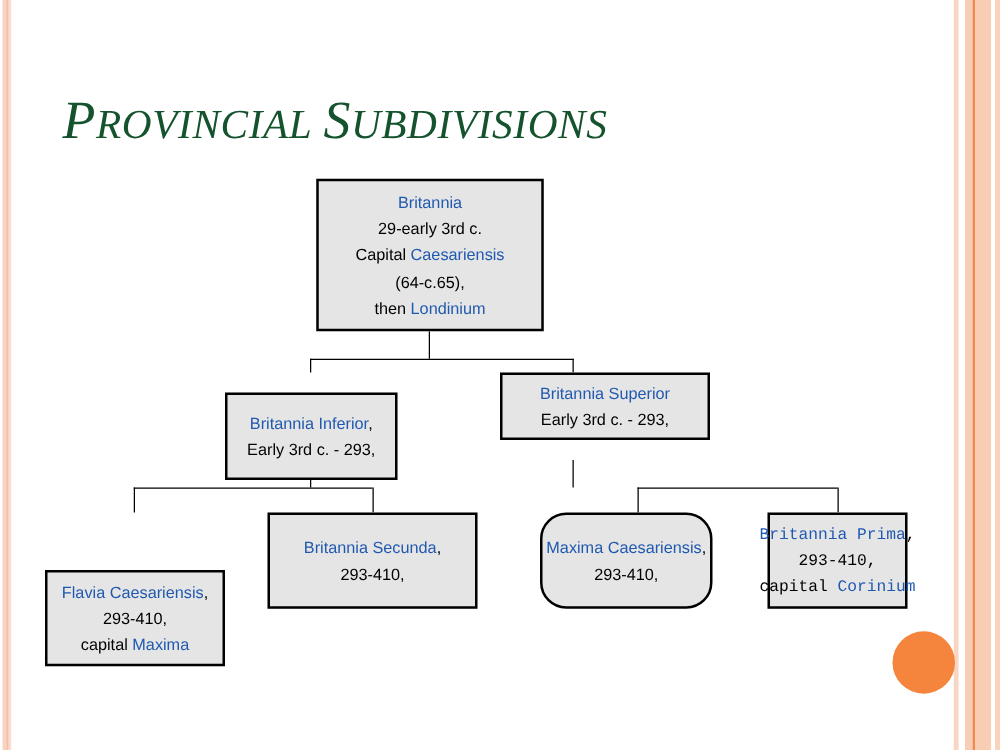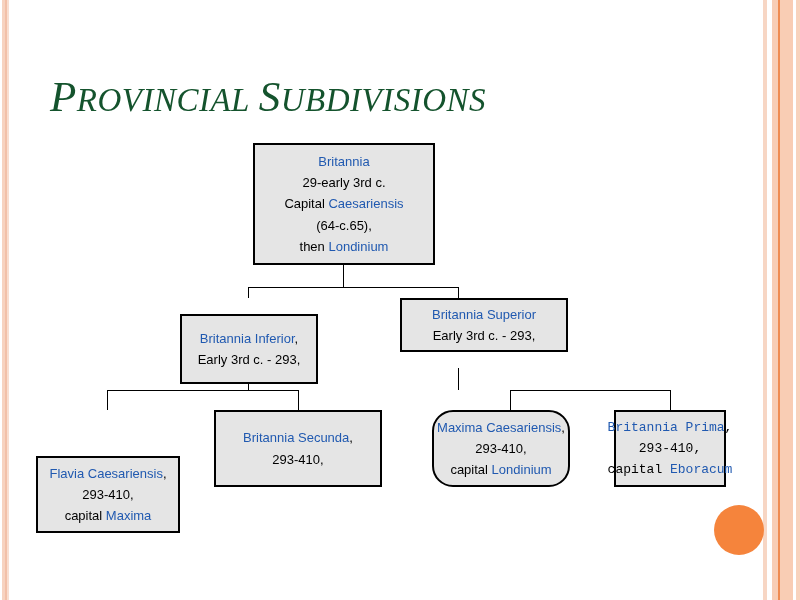--- a/index.html
+++ b/index.html
@@ -158,23 +158,22 @@
       <div class="ln"><span>293-410,</span></div>
       <div class="ln"><span>capital </span><span class="blue">Maxima</span></div>
     </div>
   <div class="box" id="box-britannia-secunda">
       <div class="ln"><span class="blue">Britannia Secunda</span><span>,</span></div>
       <div class="ln"><span>293-410,</span></div>
     </div>
   <div class="box" id="box-maxima-caesariensis">
       <div class="ln"><span class="blue">Maxima Caesariensis</span><span>,</span></div>
       <div class="ln"><span>293-410,</span></div>
-      <div class="ln"><span>capital </span><span class="blue">Londinium</span></div>
     </div>
   <div class="box" id="box-britannia-prima">
       <div class="ln"><span class="blue">Britannia Prima</span><span>,</span></div>
       <div class="ln"><span>293-410,</span></div>
-      <div class="ln"><span>capital </span><span class="blue">Eboracum</span></div>
+      <div class="ln"><span>capital </span><span class="blue">Corinium</span></div>
     </div>
 
   <div class="circle"></div>
 
 </div>
 
 </body></html>

